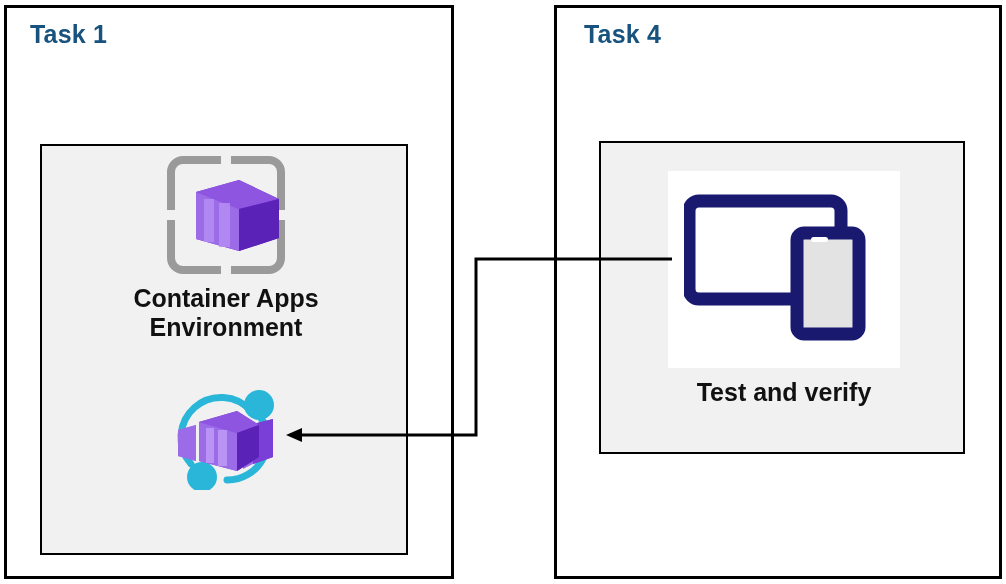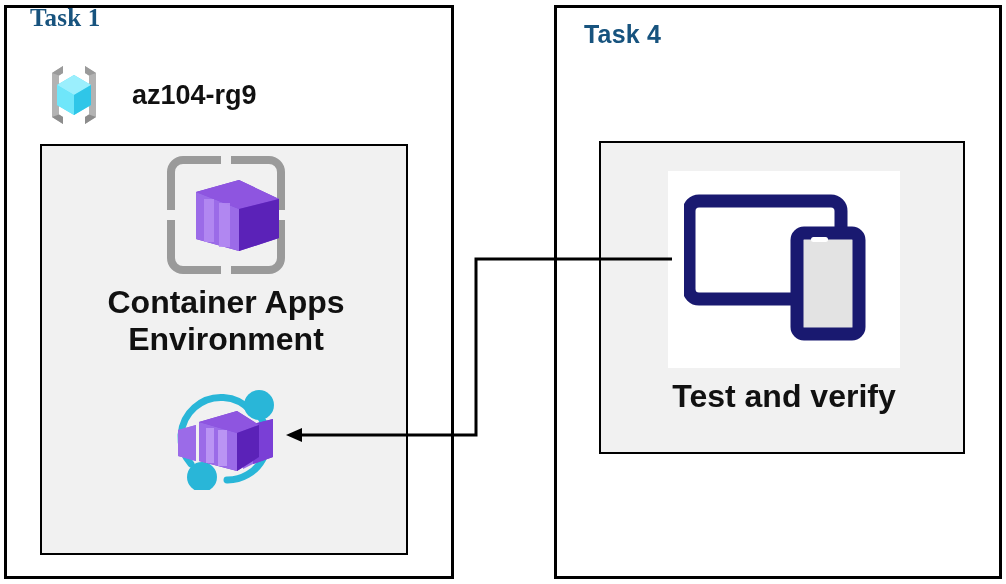--- a/index.html
+++ b/index.html
@@ -30,21 +30,21 @@
   #task2-box { left: 554px; top: 5px;  width: 448px; height: 574px; }
 
   .task-title {
     position: absolute;
     color: #17537E;
     font-size: 25px;
     font-weight: bold;
     letter-spacing: 0.2px;
     white-space: nowrap;
   }
-  #task1-title { left: 30px;  top: 4px; font-family: Liberation Serif, serif; }
+  #task1-title { left: 30px;  top: 20px; }
   #task2-title { left: 584px; top: 20px; }
 
   
   #rg-row {
     position: absolute;
     left: 36px;
     top: 57px;
     width: 300px;
     height: 76px;
     display: flex;
@@ -73,21 +73,21 @@
     position: absolute;
     display: flex;
     flex-direction: column;
     align-items: center;
   }
   #cae-item { left: 0;   top: 6px;  width: 368px; }
   #capp-item{ left: 0;   top: 232px;width: 368px; }
   #tv-item  { left: 0;   top: 28px; width: 366px; }
 
   .item-label {
-    font-size: 32px;
+    font-size: 25px;
     font-weight: bold;
     color: #111111;
     text-align: center;
     line-height: 1.16;
     white-space: pre-line;
     margin-top: 6px;
   }
   #tv-item .item-label { margin-top: 10px; }
 
   .icon-wrap { display: block; line-height: 0; }
@@ -107,40 +107,20 @@
 </style>
 </head>
 <body>
 
 <div id="canvas">
 
   <div id="task1-box" class="task-box"></div>
 
   <div id="task1-title" class="task-title">Task 1</div>
 
-  <div id="rg-row">
-    <span class="icon-wrap">
-      <svg width="76" height="76" viewBox="0 0 76 76" aria-hidden="true">
-
-        <path d="M27 9 L16 16 L16 60 L27 67 L27 60 L23 57.5 L23 18.5 L27 16 Z" fill="#B3B3B3"></path>
-        <path d="M27 9 L16 16 L23 18.5 L27 16 Z" fill="#9A9A9A"></path>
-        <path d="M16 60 L27 67 L27 60 L23 57.5 Z" fill="#8C8C8C"></path>
-
-        <path d="M49 9 L60 16 L60 60 L49 67 L49 60 L53 57.5 L53 18.5 L49 16 Z" fill="#B3B3B3"></path>
-        <path d="M49 9 L60 16 L53 18.5 L49 16 Z" fill="#9A9A9A"></path>
-        <path d="M60 60 L49 67 L49 60 L53 57.5 Z" fill="#8C8C8C"></path>
-
-        <path d="M38 18 L55 28 L55 48 L38 58 L21 48 L21 28 Z" fill="#59E3FB"></path>
-        <path d="M38 18 L55 28 L38 38 L21 28 Z" fill="#9BEFFD"></path>
-        <path d="M38 38 L55 28 L55 48 L38 58 Z" fill="#2FC6E8"></path>
-        <path d="M21 28 L38 38 L38 58 L21 48 Z" fill="#6FE6FA"></path>
-      </svg>
-    </span>
-    <span id="rg-label">az104-rg9</span>
-  </div>
 
   <div id="task1-panel" class="inner-panel">
 
     <div id="cae-item" class="item">
       <span class="icon-wrap">
         <svg width="126" height="126" viewBox="0 0 126 126" aria-hidden="true">
 
           <g fill="none" stroke="#9A9A9A" stroke-width="8">
             <path d="M58 8 H20 A12 12 0 0 0 8 20 V58"></path>
             <path d="M68 8 H106 A12 12 0 0 1 118 20 V58"></path>

